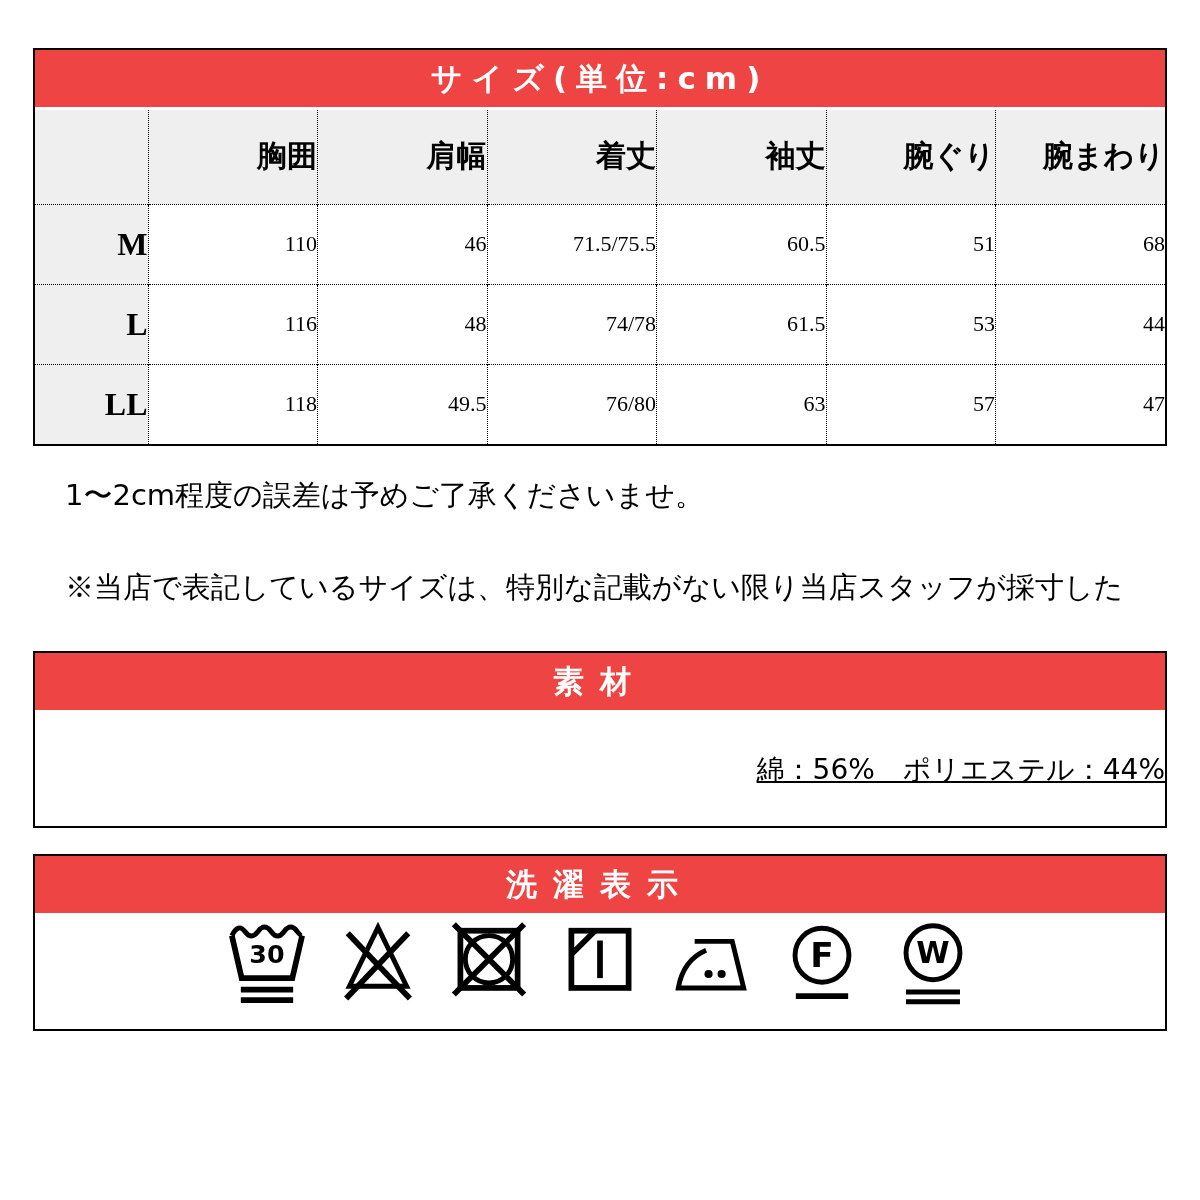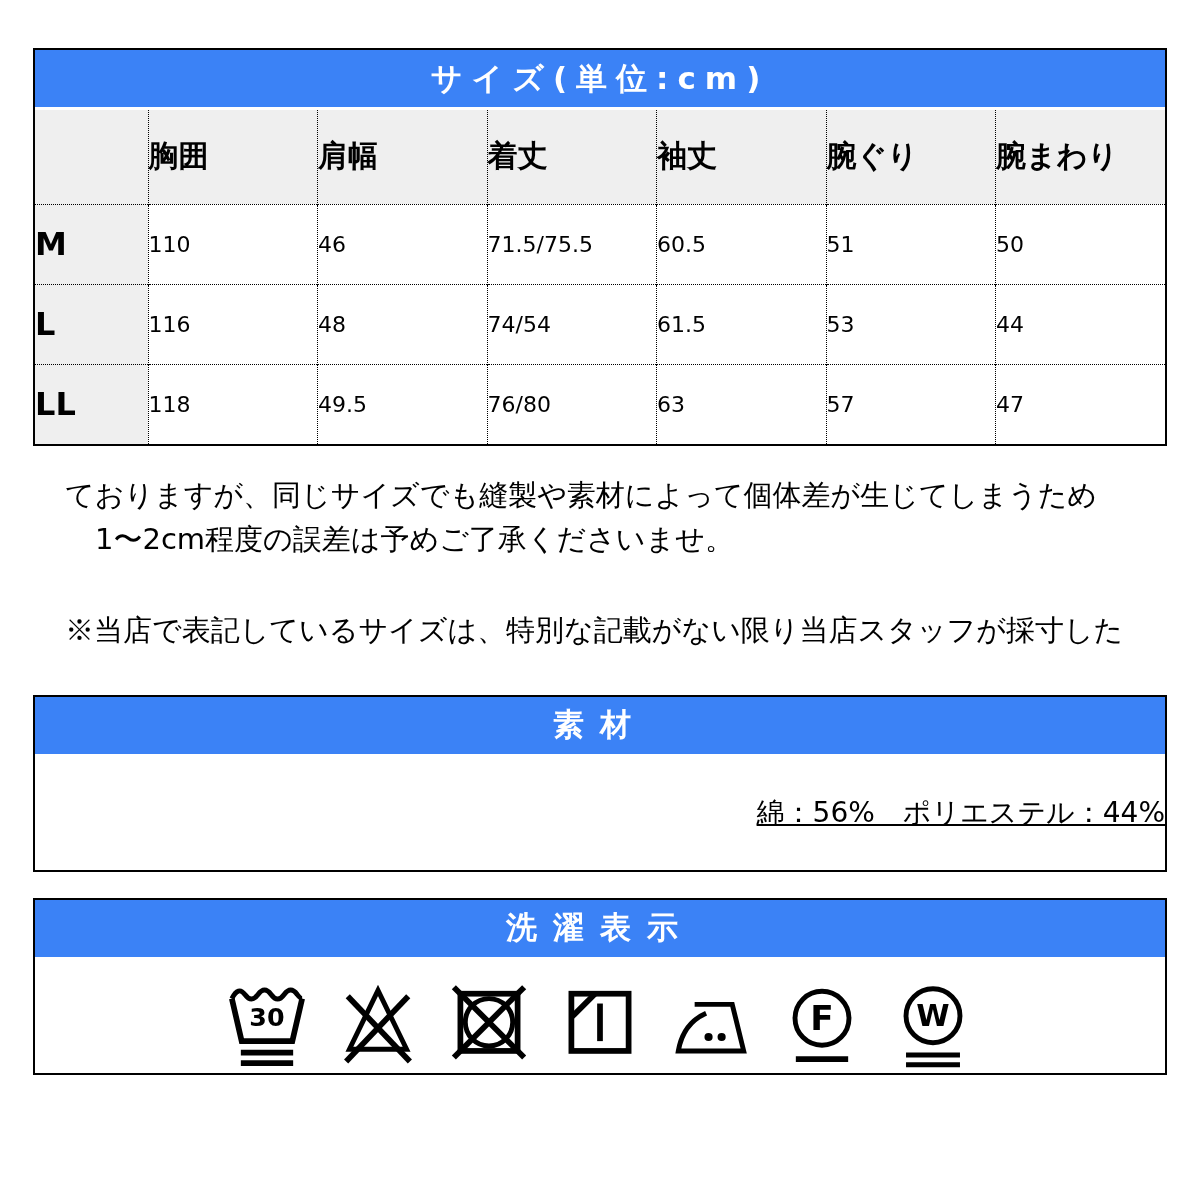--- a/index.html
+++ b/index.html
@@ -9,32 +9,32 @@
     background:#ffffff;
     font-family:"DejaVu Sans","Liberation Sans",sans-serif;
     color:#000;
     overflow:hidden;
   }
   .content { padding:48px 33px 0 33px; }
 
   
   .block { border:2px solid #000; background:#fff; }
   .block-bar {
-    background:#3b82f6;
+    background:#ef4444;
     border-bottom:3px solid #fff;
     height:60px;
     display:flex; align-items:center; justify-content:center;
     color:#fff; font-weight:bold; font-size:31px;
     letter-spacing:9px;
   }
   .bar-wide { letter-spacing:16px; }
 
   
   table.size-table { width:100%; border-collapse:collapse; table-layout:fixed; }
-  .size-table th, .size-table td { text-align:left; vertical-align:middle; padding:0; }
+  .size-table th, .size-table td { text-align:right; vertical-align:middle; padding:0;font-family:Liberation Serif, serif; }
   .size-table thead th {
     height:94px; background:#efefef;
     font-size:30px; font-weight:bold;
     border-left:1px dotted #000;
   }
   .size-table thead th:first-child { border-left:none; }
   .size-table tbody td {
     height:80px; font-size:22px; font-weight:normal;
     border-left:1px dotted #000; border-top:1px dotted #000;
     background:#fff;
@@ -56,21 +56,21 @@
     height:113px;
     display:flex; align-items:center; justify-content:flex-end;
     font-size:28px;
     text-decoration:underline;
   }
 
   
   .laundry-block { margin-top:26px; }
   .laundry-body {
     height:113px;
-    display:flex; align-items:flex-end; justify-content:center;
+    display:flex; align-items:flex-start; justify-content:center;
     gap:29px;
   }
   .care-icon svg { display:block; }
   .care-icon text { font-family:"DejaVu Sans","Liberation Sans",sans-serif; }
 </style>
 </head>
 <body>
 
 <div class="content">
 
@@ -100,47 +100,46 @@
         </tr>
       </thead>
       <tbody>
         <tr>
           <td class="row-label">M</td>
           <td>110</td>
           <td>46</td>
           <td>71.5/75.5</td>
           <td>60.5</td>
           <td>51</td>
-          <td>50</td>
+          <td>68</td>
         </tr>
         <tr>
           <td class="row-label">L</td>
           <td>116</td>
           <td>48</td>
-          <td>74/54</td>
+          <td>74/78</td>
           <td>61.5</td>
           <td>53</td>
           <td>44</td>
         </tr>
         <tr>
           <td class="row-label">LL</td>
           <td>118</td>
           <td>49.5</td>
           <td>76/80</td>
           <td>63</td>
           <td>57</td>
           <td>47</td>
         </tr>
       </tbody>
     </table>
   </div>
 
   <div class="notes">
     <div class="note">
-      <div class="line">ておりますが、同じサイズでも縫製や素材によって個体差が生じてしまうため</div>
       <div class="line">1〜2cm程度の誤差は予めご了承くださいませ。</div>
     </div>
     <div class="note">
       <div class="line">※当店で表記しているサイズは、特別な記載がない限り当店スタッフが採寸した</div>
     </div>
   </div>
 
   <div class="block material-block">
     <div class="block-bar bar-wide">
       <span>素材</span>

